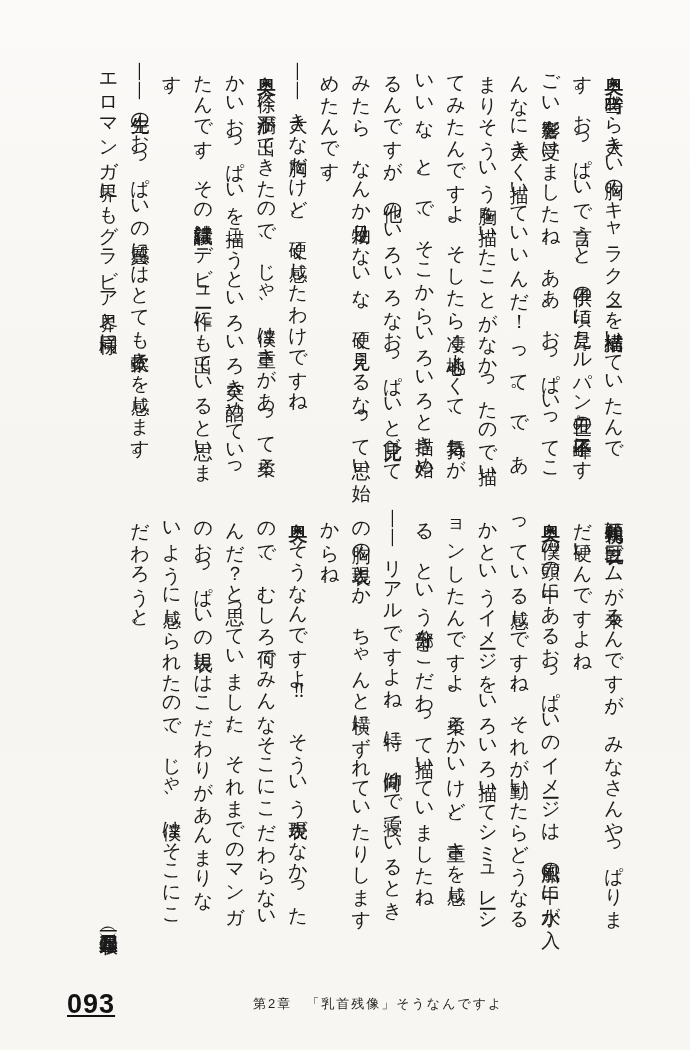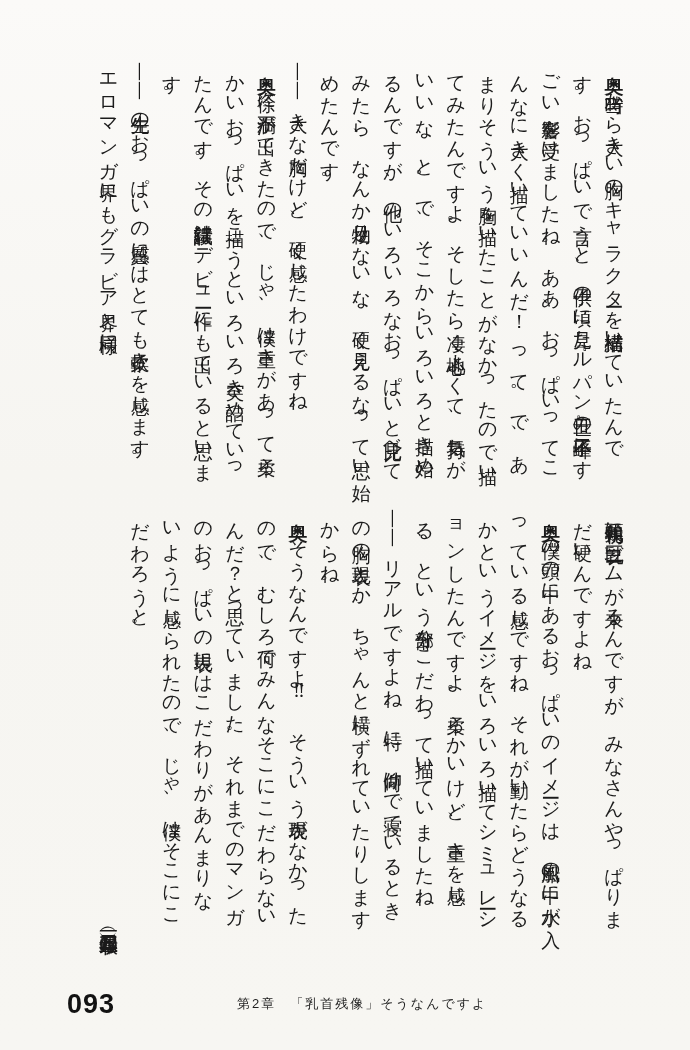--- a/index.html
+++ b/index.html
@@ -37,31 +37,32 @@
   .para.align-end{text-align:end;}
   
   .page-number{
     position:absolute;
     left:67px;top:989px;
     font-family:"Liberation Sans","DejaVu Sans",sans-serif;
     font-weight:700;
     font-size:27px;
     letter-spacing:1px;
     color:#121212;
+    text-decoration:underline;
   }
   .chapter{
     position:absolute;
     left:237px;top:995px;
     font-family:"Liberation Sans","DejaVu Sans",sans-serif;
     font-size:13px;
     letter-spacing:2px;
     color:#1e1e1e;
     white-space:nowrap;
   }
-  .chapter-label{margin-right:14px;}
+  .chapter-label{margin-right:14px;margin-left:16px;}
 </style>
 </head>
 <body>
 
 <div class="page">
 
   <section class="tblock block-top">
     <p class="para"><span class="speaker">奥</span><span class="ptext">当時から大きい胸のキャラクターを結構描いていたんです。おっぱいで言うと、子供の頃に見た『ルパン三世』の峰不二子にすごい影響を受けましたね。ああ、おっぱいってこんなに大きく描いていいんだ！　って。で、あまりそういう胸を描いたことがなかったので描いてみたんですよ。そしたら凄く心地よくて、気持ちがいいな、と。で、そこからいろいろと描き始めるんですが、他のいろいろなおっぱいと見比べてみたら、なんか物足りないな、硬く見えるなって思い始めたんです。</span></p>
     <p class="para"><span class="ptext">——大きな胸だけど、硬く感じたわけですね。</span></p>
     <p class="para"><span class="speaker">奥</span><span class="ptext">徐々に不満が出てきたので、じゃ、僕は重さがあって柔らかいおっぱいを描こうといろいろ突き詰めていったんです。その試行錯誤はデビュー作にも出ていると思います。</span></p>

